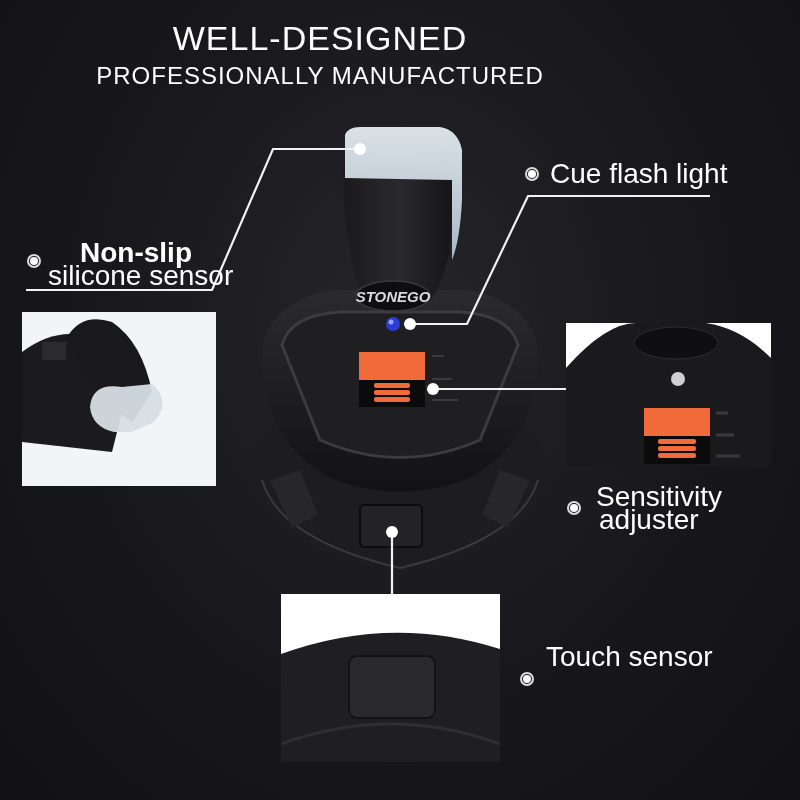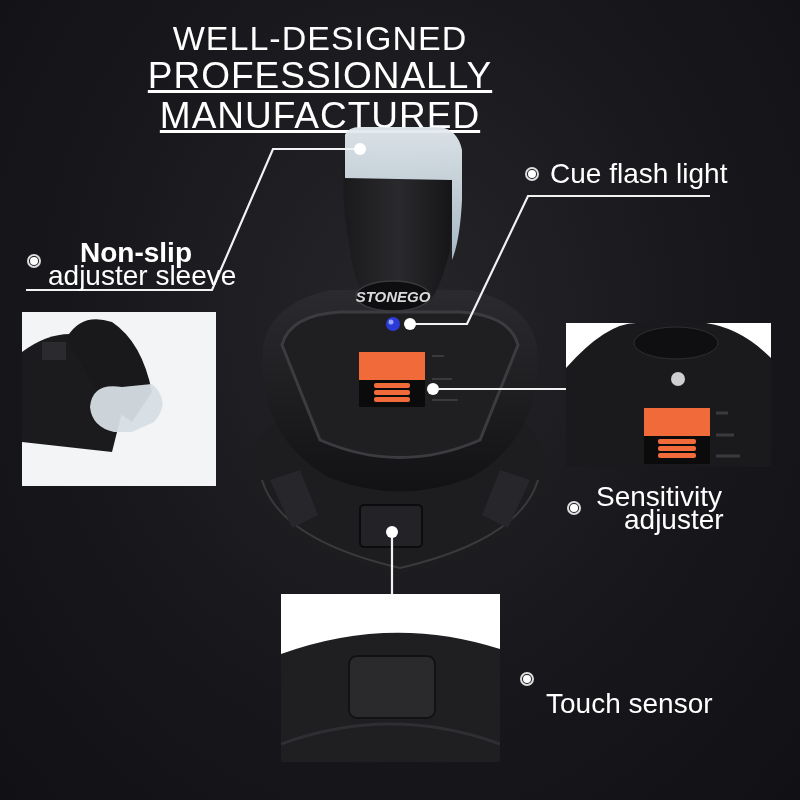--- a/index.html
+++ b/index.html
@@ -4,21 +4,21 @@
 <style>
   html, body { margin:0; padding:0; }
   body {
     width:800px; height:800px; overflow:hidden; position:relative;
     background: radial-gradient(ellipse at 50% 40%, #26252a 0%, #18171b 55%, #111014 100%);
     font-family: "Liberation Sans", "DejaVu Sans", sans-serif;
     color:#fff;
   }
   .headline { position:absolute; left:0; width:640px; text-align:center; color:#fff; letter-spacing:1px; }
   .h1 { top:18px; font-size:34px; line-height:40px; }
-  .h2 { top:56px; font-size:37px; line-height:40px;text-decoration:underline; }
+  .h2 { top:56px; font-size:24px; line-height:40px; }
 
   .label { position:absolute; color:#fff; font-size:28px; line-height:24px; }
   .radio {
     position:absolute; width:12px; height:12px; border-radius:50%;
     border:2px solid #fff; box-sizing:border-box;
   }
   .radio::after {
     content:""; position:absolute; left:2px; top:2px; width:4px; height:4px; border-radius:50%; background:#fff;
   }
   .radio-dot { width:14px; height:14px; border:2px solid #ddd; }
@@ -138,23 +138,23 @@
   <g fill="#fff">
     <circle cx="360" cy="149" r="6"></circle>
     <circle cx="410" cy="324" r="6"></circle>
     <circle cx="433" cy="389" r="6"></circle>
     <circle cx="392" cy="532" r="6"></circle>
   </g>
 </svg>
 
 <div class="radio radio-dot" style="left:27px;top:254px;"></div>
 <div class="label" style="left:80px;top:241px;font-weight:bold;">Non-slip</div>
-<div class="label" style="left:48px;top:264px;">adjuster sleeve</div>
+<div class="label" style="left:48px;top:264px;">silicone sensor</div>
 
 <div class="radio radio-dot" style="left:525px;top:167px;"></div>
 <div class="label" style="left:550px;top:162px;">Cue flash light</div>
 
 <div class="radio radio-dot" style="left:567px;top:501px;"></div>
 <div class="label" style="left:596px;top:485px;text-align:center;">Sensitivity</div>
-<div class="label" style="left:624px;top:508px;">adjuster</div>
+<div class="label" style="left:599px;top:508px;">adjuster</div>
 
 <div class="radio radio-dot" style="left:520px;top:672px;"></div>
-<div class="label" style="left:546px;top:692px;">Touch sensor</div>
+<div class="label" style="left:546px;top:645px;">Touch sensor</div>
 
 </body></html>

